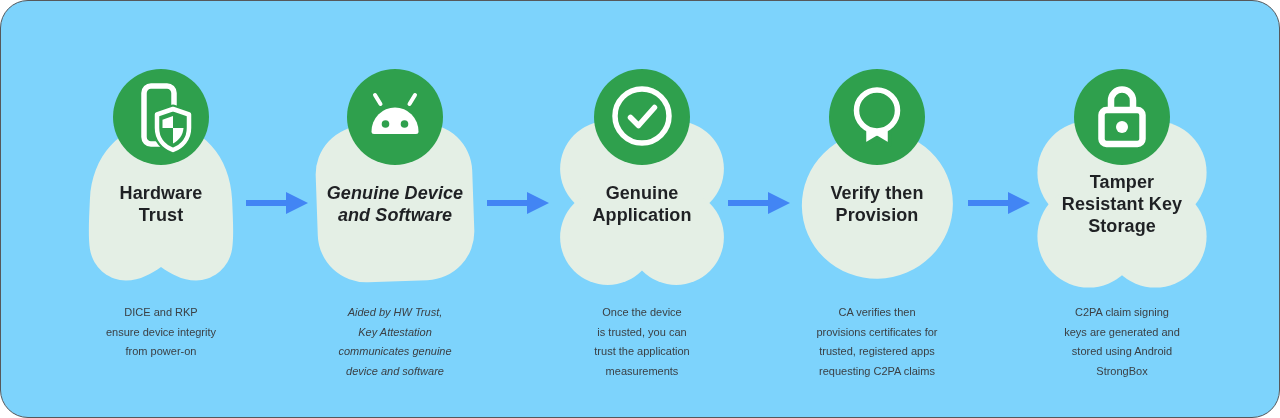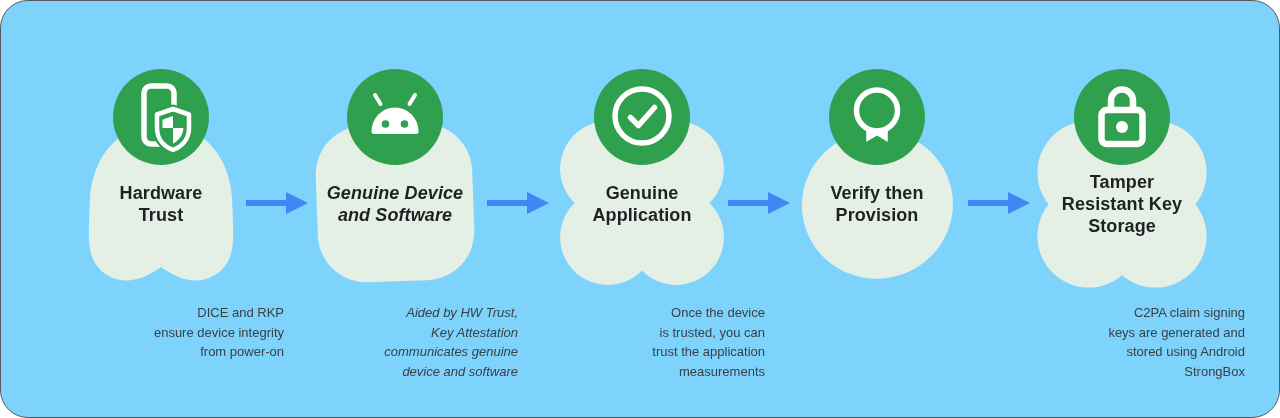--- a/index.html
+++ b/index.html
@@ -54,23 +54,23 @@
     font-size:18px;line-height:22px;font-weight:700;
     letter-spacing:.1px;
     color:var(--title_text,#1f2124);
     text-align:center;
     white-space:pre-line;
     position:relative;z-index:2;
   }
   .desc{
     position:absolute;
     top:240px;left:-8px;right:-8px;
-    font-size:13px;line-height:19.5px;
+    font-size:11px;line-height:19.5px;
     color:var(--desc_text,#3b4045);
-    text-align:right;
+    text-align:center;
     white-space:pre-line;
   }
 
   .arrow{
     position:absolute;
     top:188px;
     width:64px;height:28px;
   }
   .arrow polygon{fill:var(--arrow,#4285f4);}
   .arrow-1{left:245px;}
@@ -161,20 +161,24 @@
     <div class="circle">
       <svg viewBox="0 0 96 96" aria-hidden="true">
         <path d="M35.5 51 V76 L48 68.6 L60.5 76 V51 Z" fill="var(--icon_white,#fff)" stroke="var(--green,#2fa04d)" stroke-width="3.5" stroke-linejoin="round"></path>
         <circle cx="48" cy="41.5" r="20.5" fill="var(--green,#2fa04d)" stroke="var(--icon_white,#fff)" stroke-width="5.5"></circle>
       </svg>
     </div>
     <div class="title-wrap">
         <div class="title">Verify then
 Provision</div>
       </div>
+    <div class="desc">CA verifies then
+provisions certificates for
+trusted, registered apps
+requesting C2PA claims</div>
   </div>
 
   <div class="step step-5">
     <svg class="blob" viewBox="0 0 200 200" aria-hidden="true">
       <circle cx="63" cy="66" r="57"></circle>
         <circle cx="137" cy="66" r="57"></circle>
       <circle cx="63" cy="137" r="57"></circle>
         <circle cx="137" cy="137" r="57"></circle>
       <rect x="50" y="50" width="100" height="104"></rect>
     </svg>

